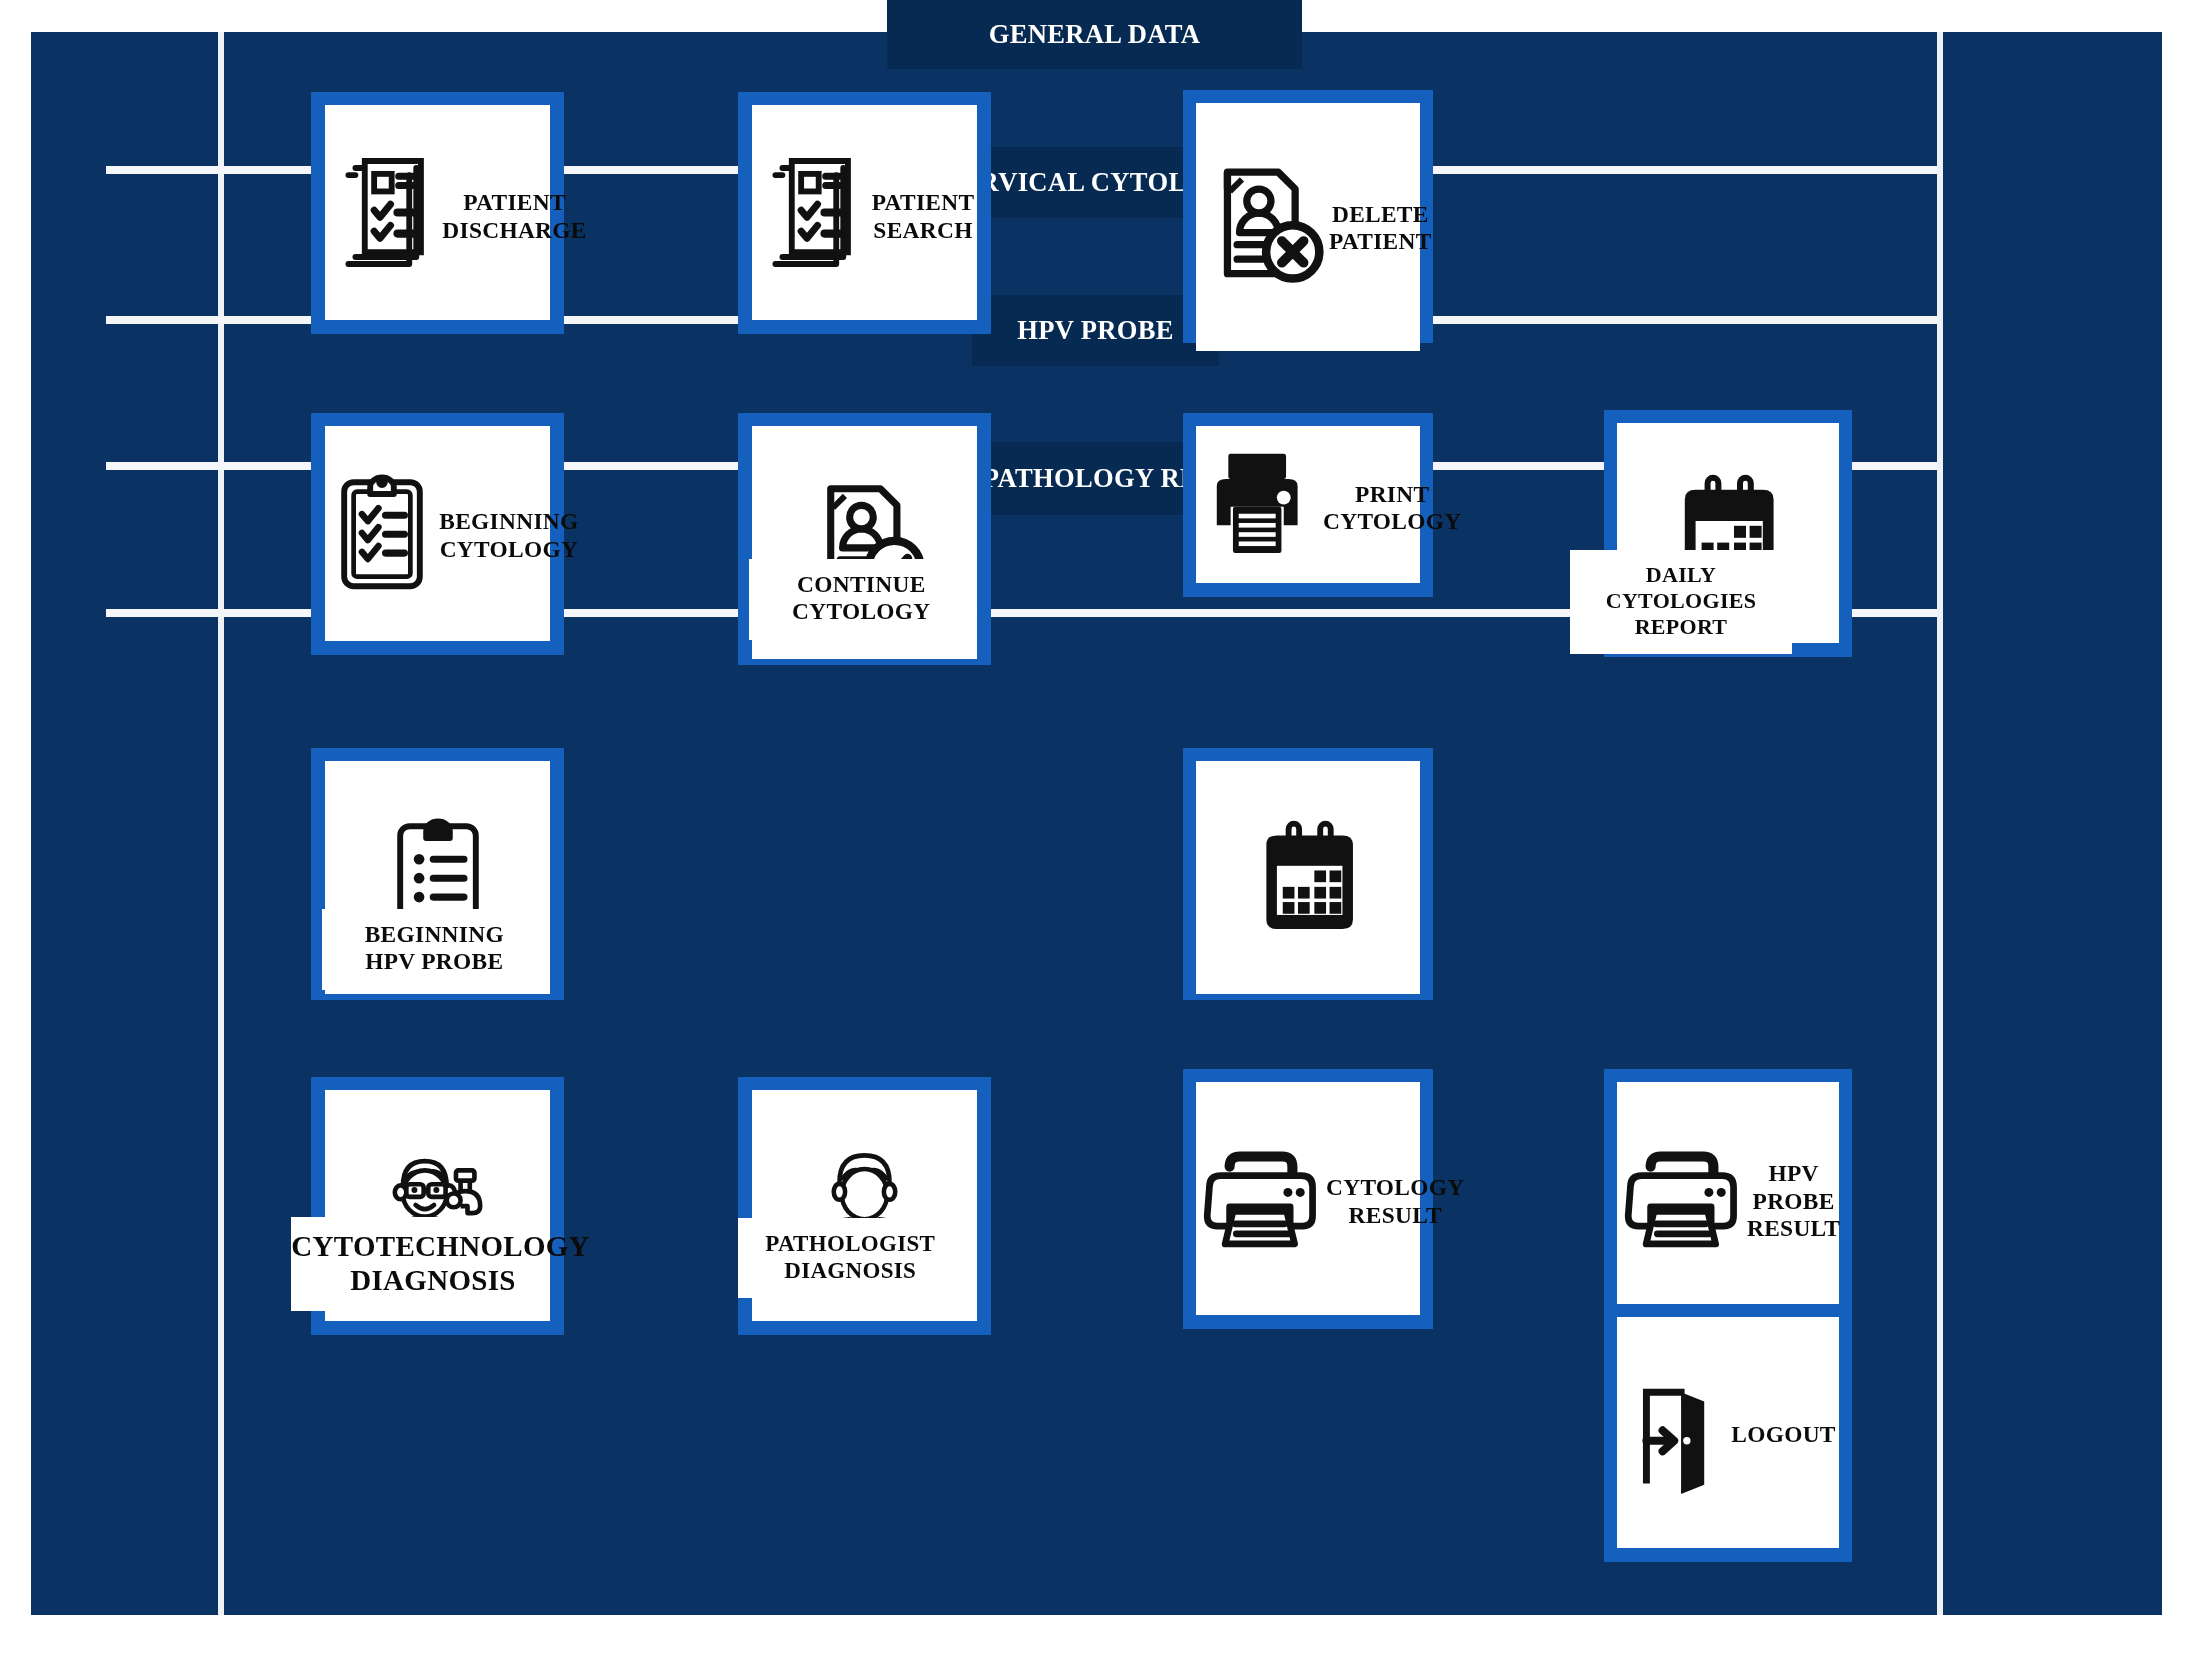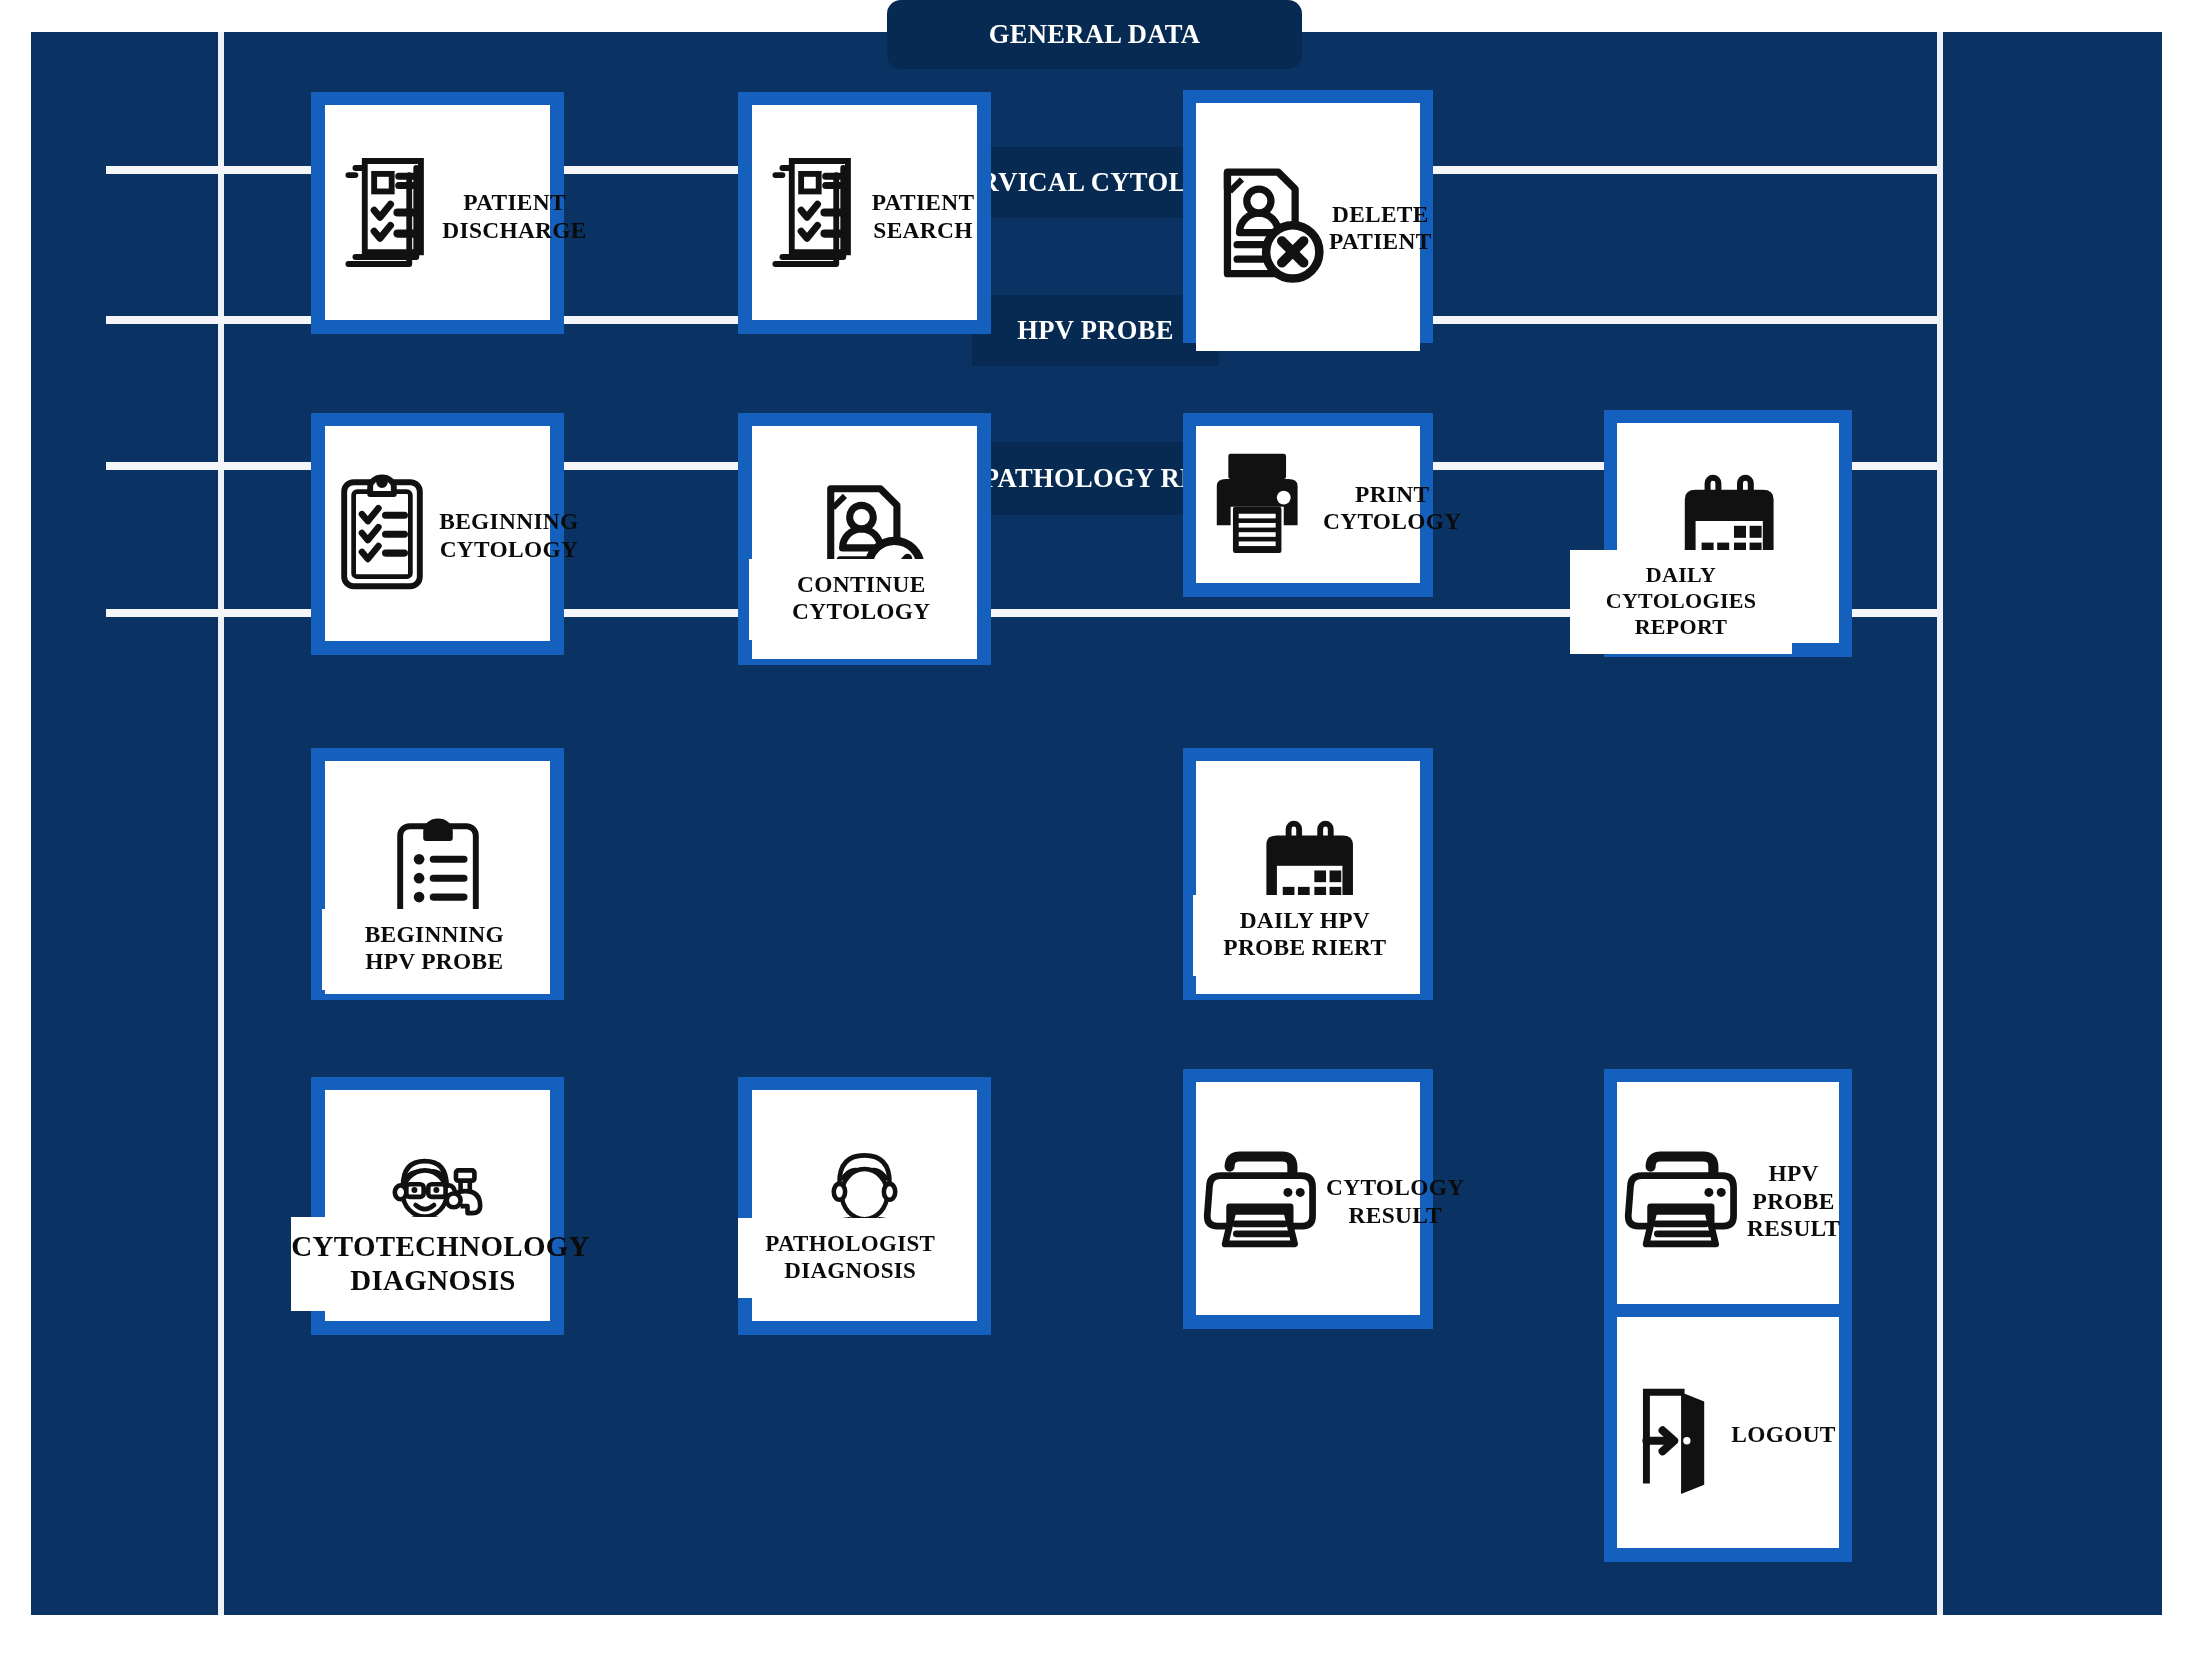--- a/index.html
+++ b/index.html
@@ -62,21 +62,21 @@
   <div class="panel">
 
     <div class="vrule left"></div>
     <div class="vrule right"></div>
 
     <div class="hrule" style="top:134px;"></div>
     <div class="hrule" style="top:284px;"></div>
     <div class="hrule" style="top:430px;"></div>
     <div class="hrule" style="top:577px;"></div>
 
-    <div class="sec-chip" style="left:856px;top:-32px;width:415px;height:69px;border-radius:14px;">GENERAL DATA</div>
+    <div class="sec-chip" style="left:856px;top:-32px;width:415px;height:69px;">GENERAL DATA</div>
 
     <div class="sec-chip" style="left:832px;top:115px;width:464px;height:71px;">CERVICAL CYTOLOGY</div>
 
     <div class="sec-chip" style="left:941px;top:263px;width:247px;height:71px;">HPV PROBE</div>
 
     <div class="sec-chip" style="left:866px;top:410px;width:461px;height:73px;">PATHOLOGY REPORT</div>
 
     <div class="card" style="left:280px;top:60px;width:253px;height:242px;">
       <div class="inner" style="left:14.3px;top:13px;right:14.3px;bottom:14.3px;">
         <div class="ico" style="height:139px;">
@@ -273,24 +273,20 @@
               <rect x="28" y="58" width="10" height="10"></rect>
                 <rect x="41" y="58" width="10" height="10"></rect>
               <rect x="55" y="58" width="10" height="10"></rect>
                 <rect x="68" y="58" width="10" height="10"></rect>
               <rect x="28" y="71" width="10" height="10"></rect>
                 <rect x="41" y="71" width="10" height="10"></rect>
               <rect x="55" y="71" width="10" height="10"></rect>
                 <rect x="68" y="71" width="10" height="10"></rect>
             </g>
           </svg>
-        </div>
-        <div class="cap plate" style="left:-3.2px;right:-3.2px;top:134px;">
-          <div>DAILY HPV</div>
-          <div>PROBE RIERT</div>
         </div>
       </div>
     </div>
 
     <div class="card" style="left:280px;top:1045px;width:253px;height:258px;">
       <div class="inner" style="left:14.3px;top:13px;right:14.3px;bottom:14.3px;">
         <div class="ico" style="height:130px;">
           <svg width="139" height="120" viewBox="0 0 120 104" fill="none" stroke="#111" stroke-width="4">
             <path d="M30 36 q0 -22 19 -22 q19 0 19 22" stroke-linecap="round"></path>
             <path d="M33 28 q8 -8 16 -2 q8 -7 17 2" stroke-linecap="round"></path>

